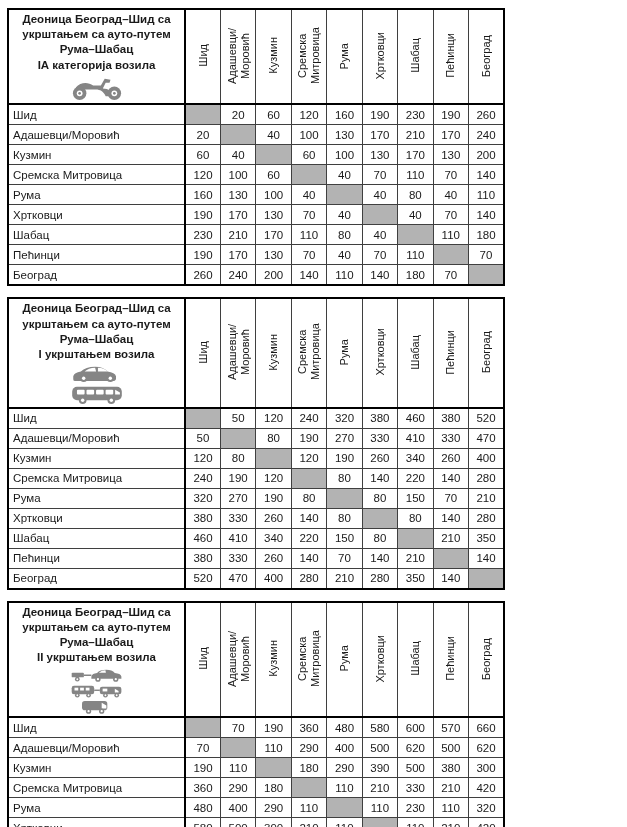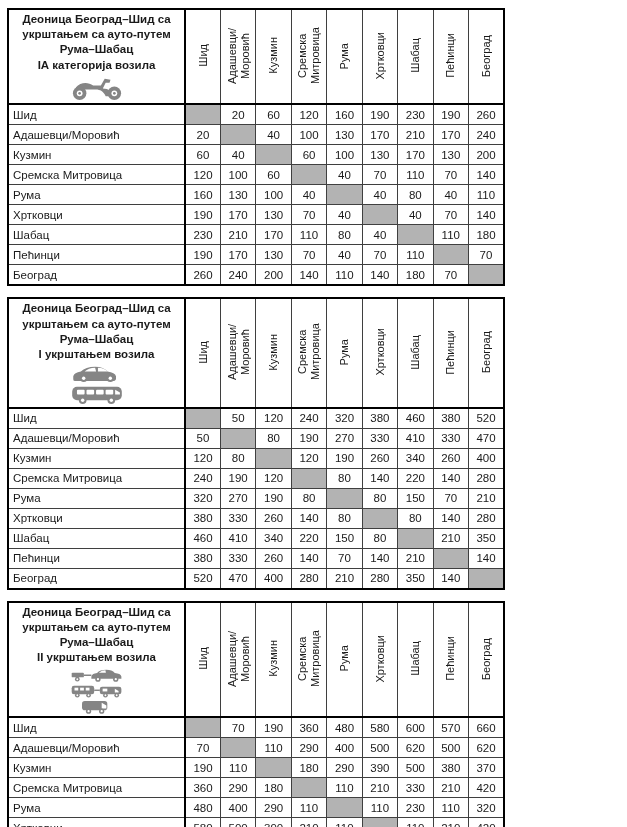--- a/index.html
+++ b/index.html
@@ -454,21 +454,21 @@
         <tr>
           <td class="label">Кузмин</td>
           <td class="val">190</td>
           <td class="val">110</td>
           <td class="val diag"></td>
           <td class="val">180</td>
           <td class="val">290</td>
           <td class="val">390</td>
           <td class="val">500</td>
           <td class="val">380</td>
-          <td class="val">370</td>
+          <td class="val">300</td>
         </tr>
         <tr>
           <td class="label">Сремска Митровица</td>
           <td class="val">360</td>
           <td class="val">290</td>
           <td class="val">180</td>
           <td class="val diag"></td>
           <td class="val">110</td>
           <td class="val">210</td>
           <td class="val">330</td>

